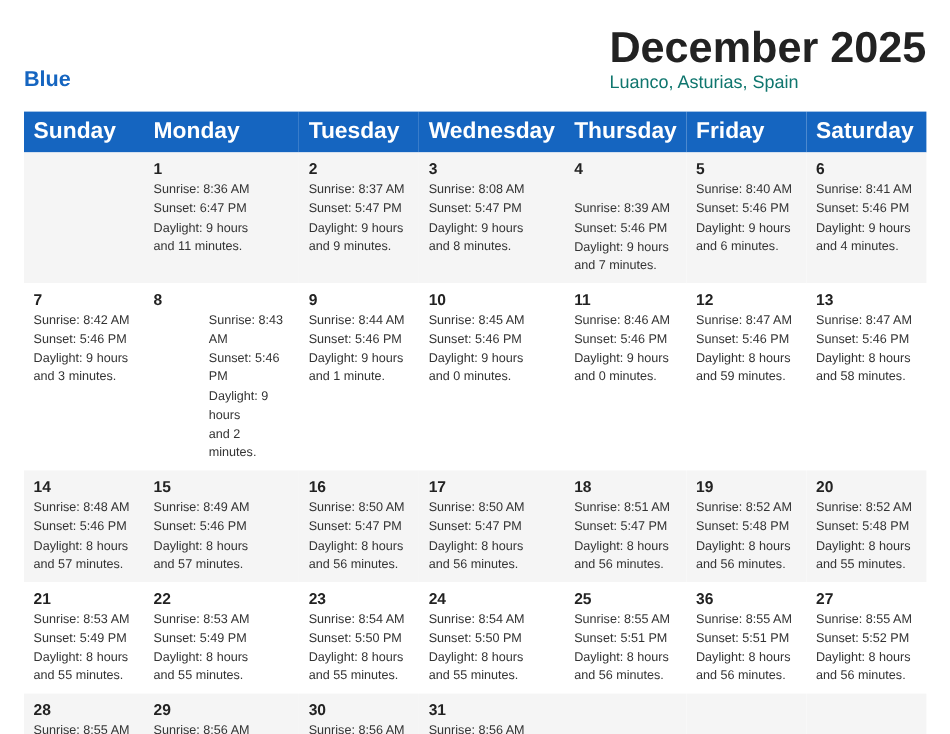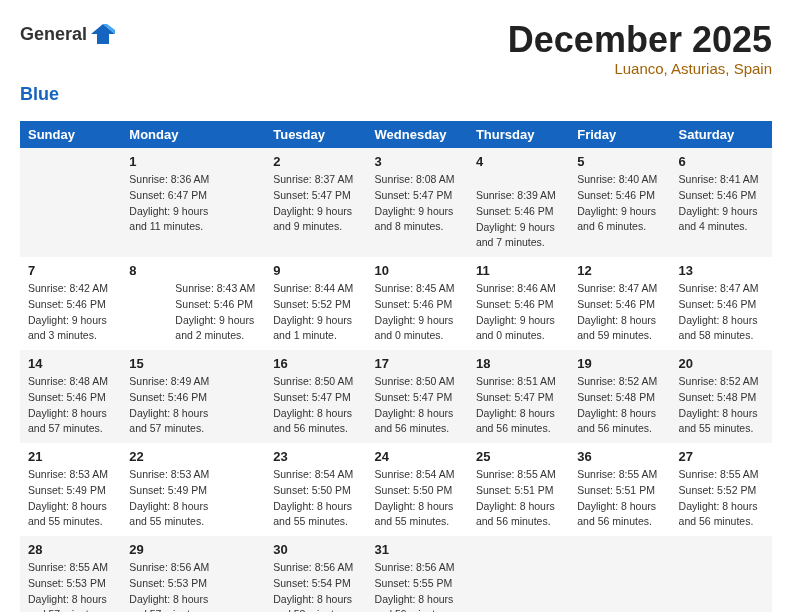--- a/index.html
+++ b/index.html
@@ -30,42 +30,41 @@
       font-weight: bold;
       color: #1565C0;
       margin-top: 36px;
     }
     .logo-icon {
       width: 28px;
       height: 28px;
       margin-left: 2px;
     }
     .title-block {
-      text-align: right;
     }
     .month-title {
       font-size: 36px;
       font-weight: bold;
       color: #222;
       line-height: 1.1;
     }
     .location {
       font-size: 15px;
-      color: #a16207;
+      color: #0f766e;
     }
     table {
       width: 100%;
       border-collapse: collapse;
     }
     thead tr th {
       background-color: #1565C0;
       color: #fff;
       text-align: left;
       padding: 6px 8px;
-      font-size: 13px;
+      font-size: 19px;
       font-weight: bold;
     }
     tbody tr {
       vertical-align: top;
     }
     tbody tr:nth-child(odd) {
       background-color: #f5f5f5;
     }
     tbody tr:nth-child(even) {
       background-color: #ffffff;
@@ -90,27 +89,20 @@
       line-height: 1.5;
       color: #333;
     }
   </style>
 </head>
 <body>
 
 <div class="header">
   <div class="logo">
     <div style="display:flex;flex-direction:column;align-items:flex-start;">
-      <div style="display:flex;align-items:center;">
-        <span class="logo-text-general">General</span>
-        <svg class="logo-icon" viewBox="0 0 28 28">
-          <path d="M14 4 L26 14 L20 14 L20 24 L8 24 L8 14 L2 14 Z" fill="#1565C0"></path>
-          <path d="M18 4 L26 10 L26 14 L14 4 Z" fill="#42A5F5"></path>
-        </svg>
-      </div>
       <span class="logo-text-blue">Blue</span>
     </div>
   </div>
   <div class="title-block">
     <div class="month-title">December 2025</div>
     <div class="location">Luanco, Asturias, Spain</div>
   </div>
 </div>
 
 <table>
@@ -182,21 +174,21 @@
         <td>
           <span class="day-num">8</span>
           <div class="day-info" style="white-space: pre-line; margin-left: 46px;">Sunrise: 8:43 AM
 Sunset: 5:46 PM
 Daylight: 9 hours
 and 2 minutes.</div>
         </td>
         <td>
           <span class="day-num">9</span>
           <div class="day-info" style="white-space: pre-line;">Sunrise: 8:44 AM
-Sunset: 5:52 PM
+Sunset: 5:46 PM
 Daylight: 9 hours
 and 1 minute.</div>
         </td>
         <td>
           <span class="day-num">10</span>
           <div class="day-info" style="white-space: pre-line;">Sunrise: 8:45 AM
 Sunset: 5:46 PM
 Daylight: 9 hours
 and 0 minutes.</div>
         </td>

